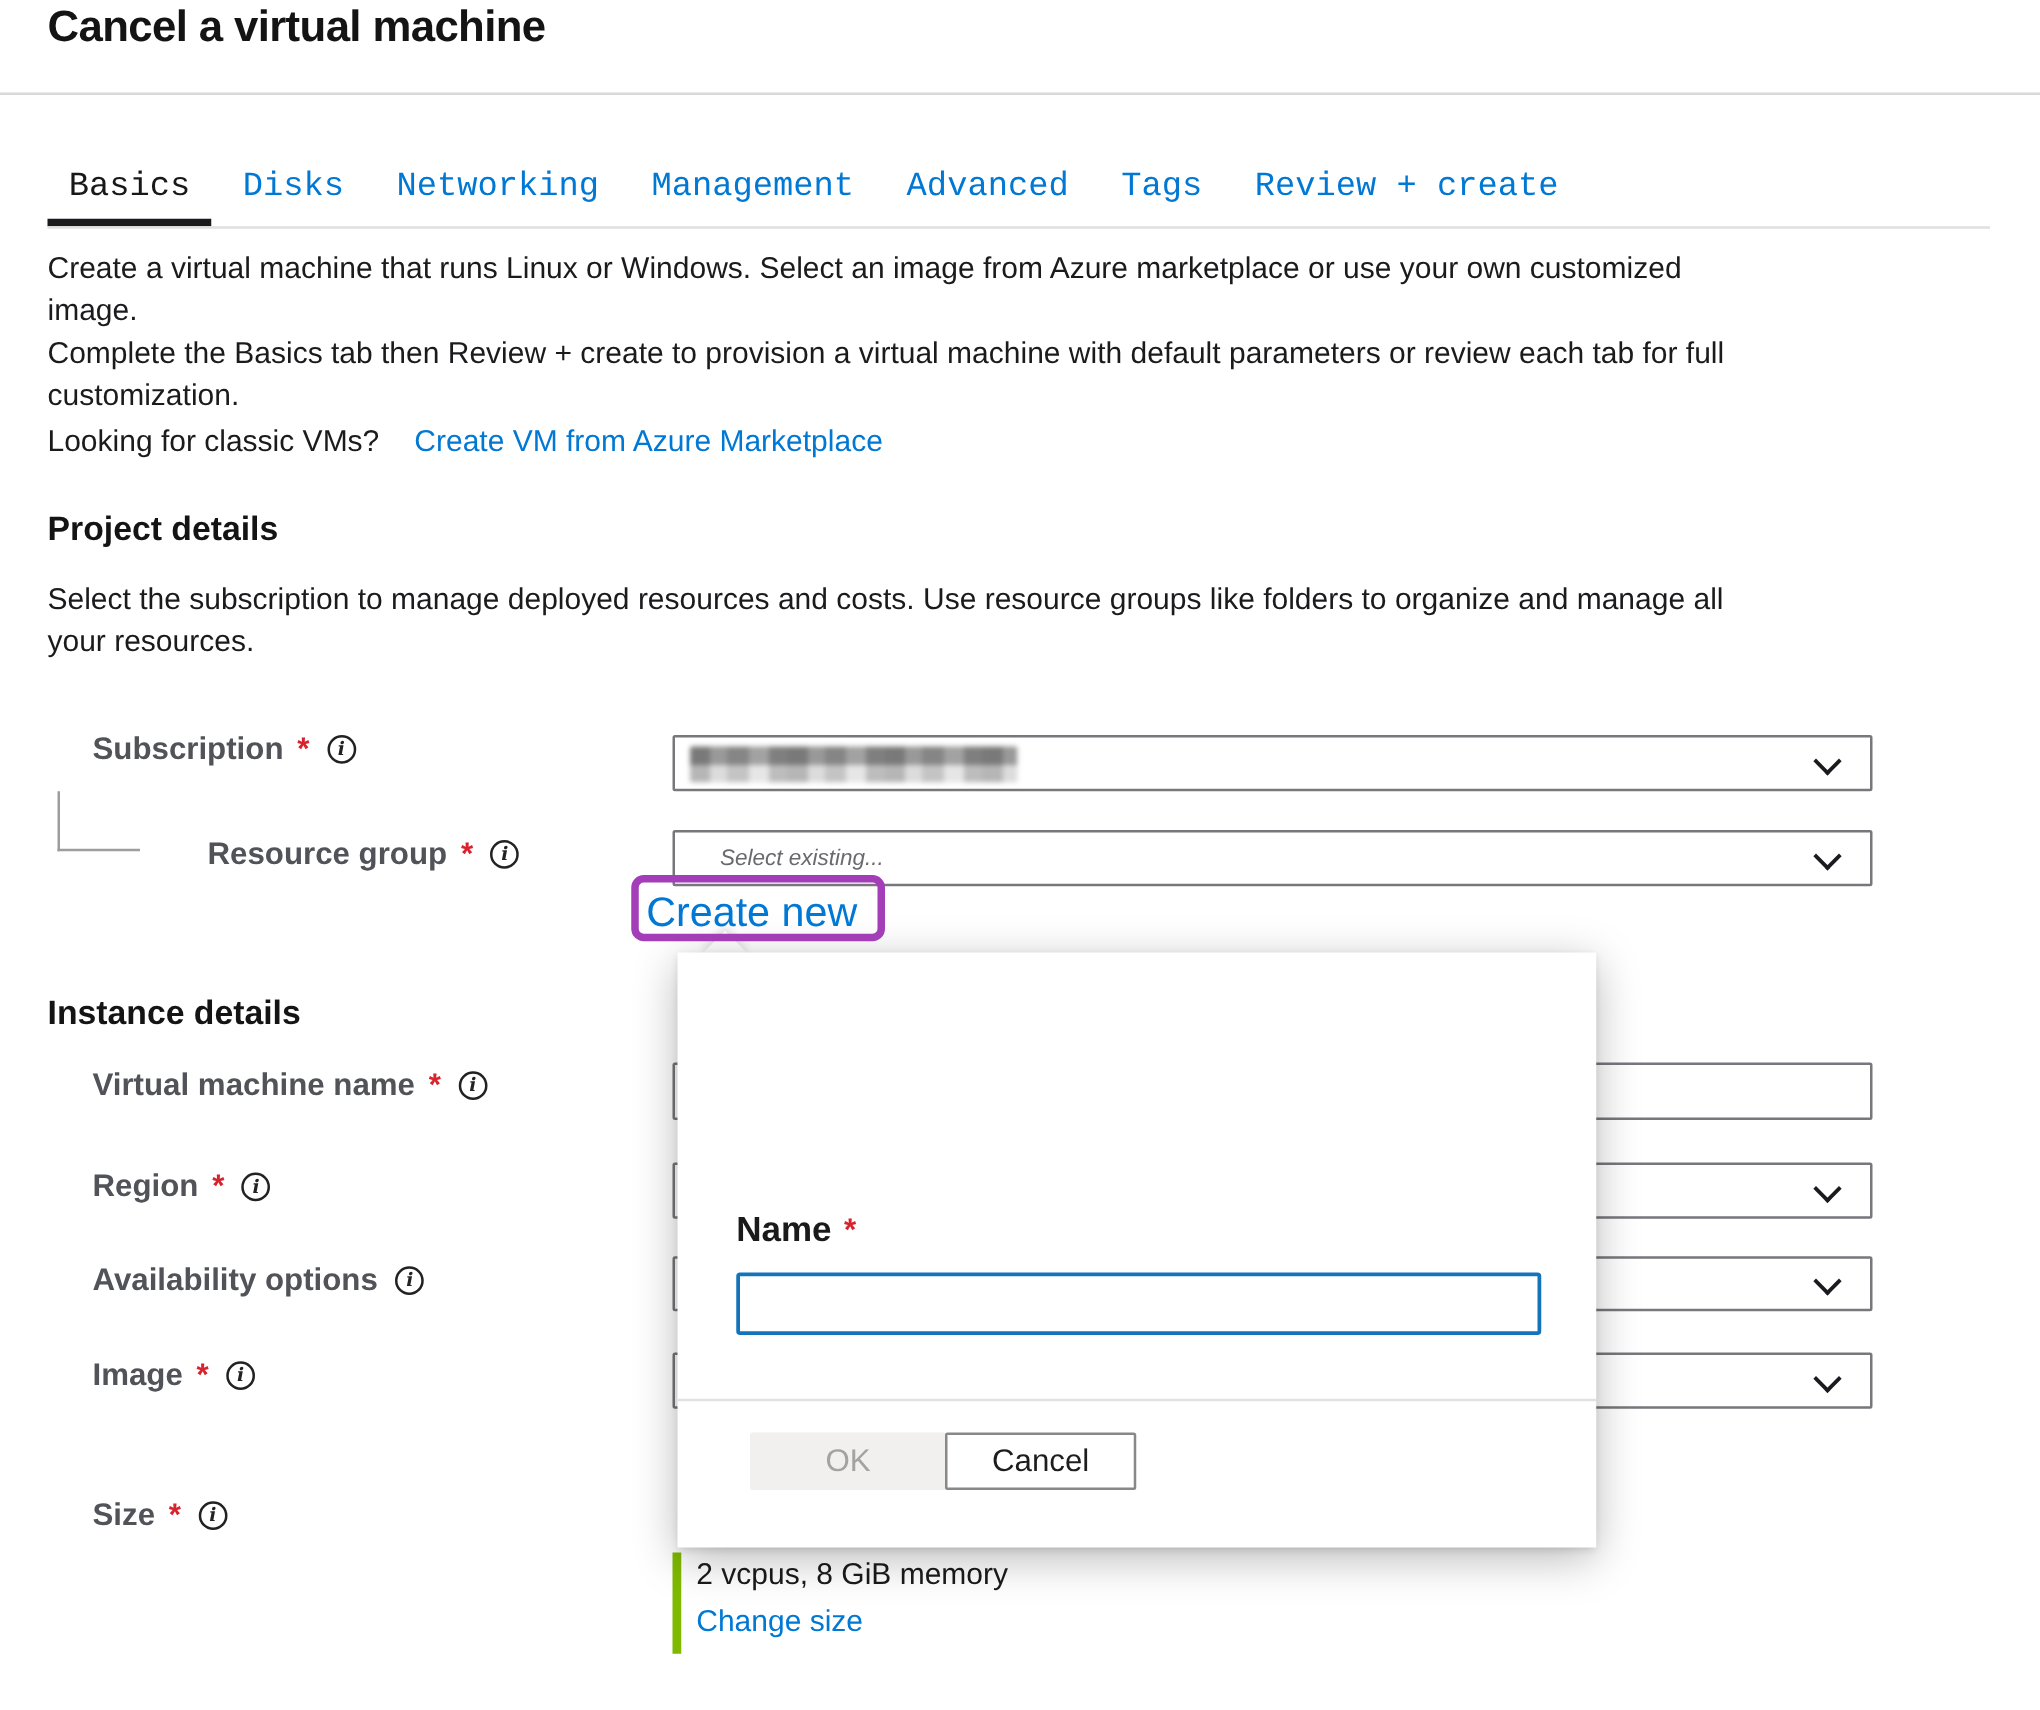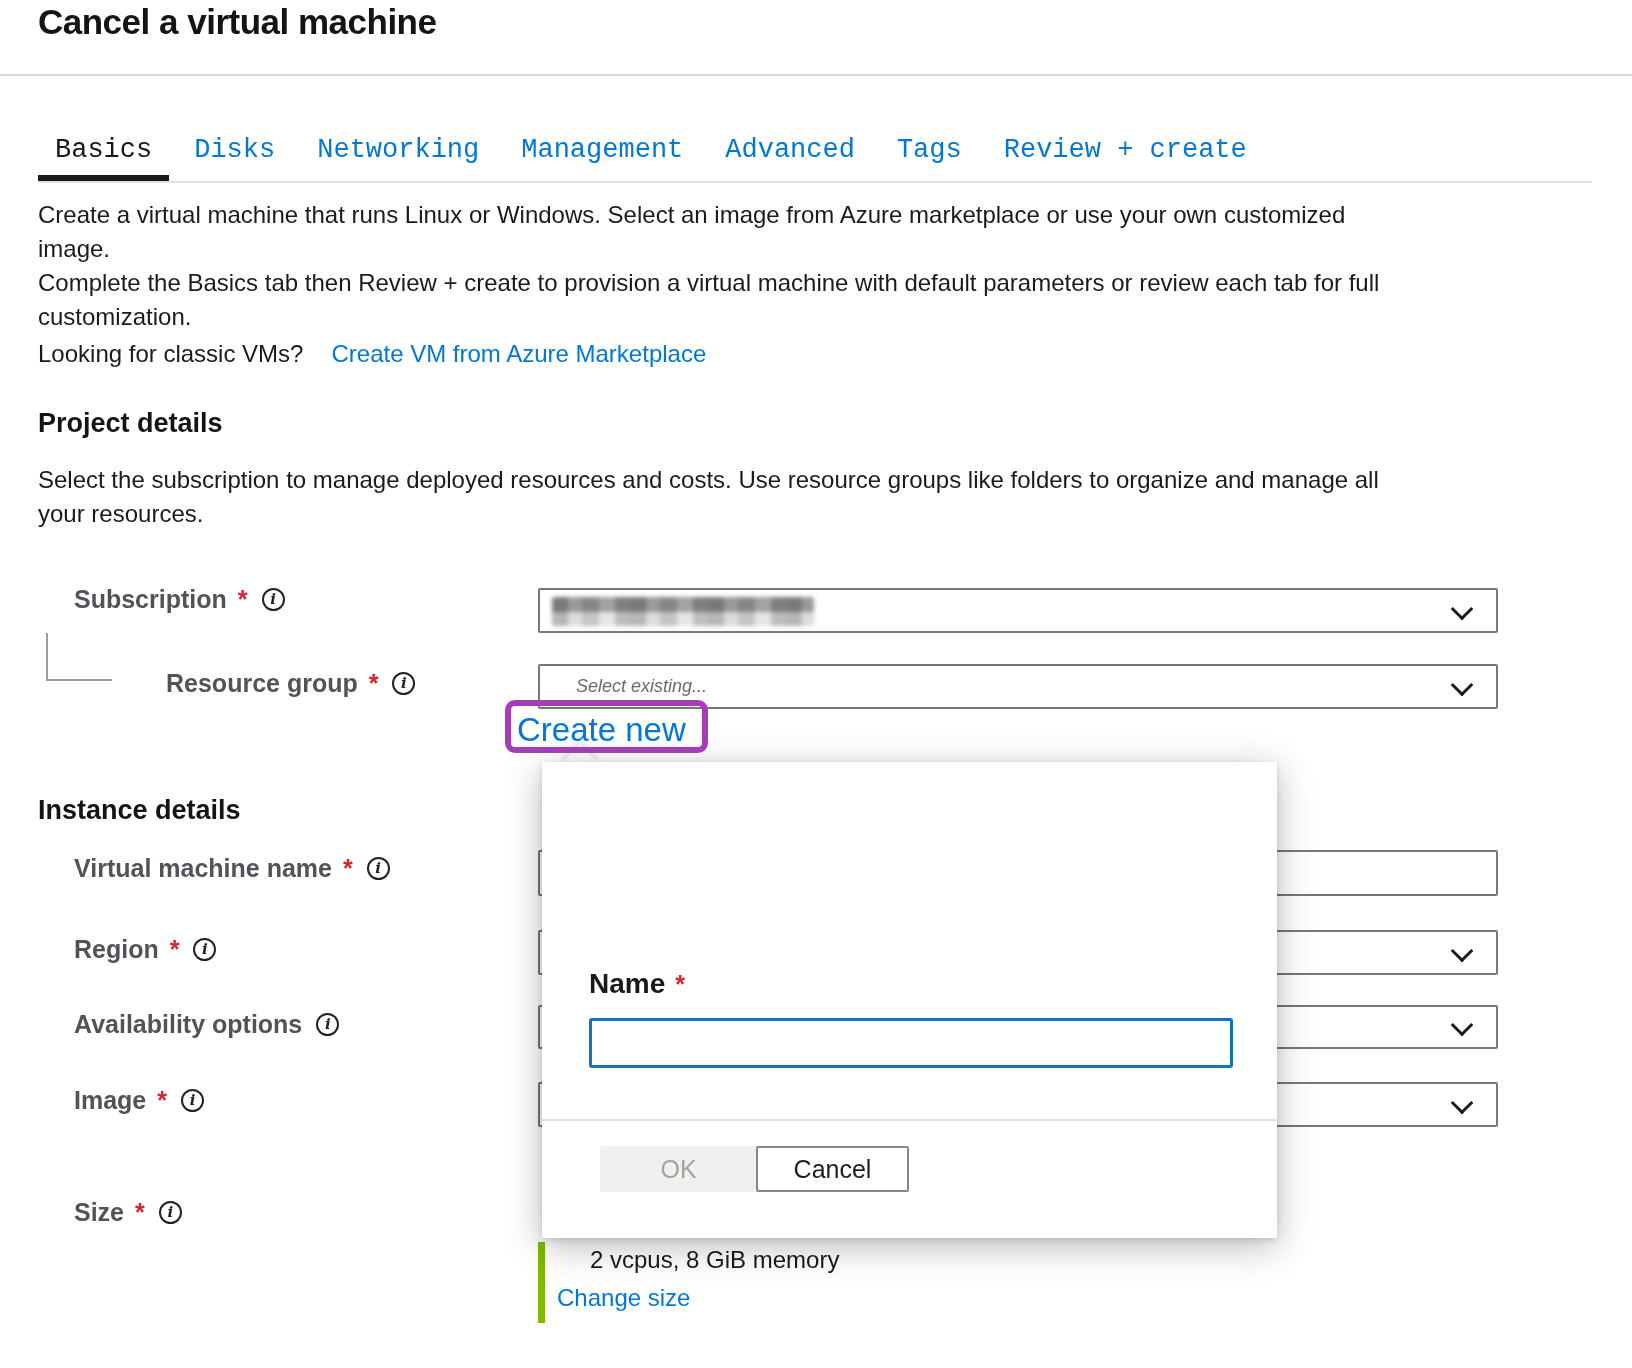--- a/index.html
+++ b/index.html
@@ -58,21 +58,21 @@
   .dialog-name-label{font-size:28px;font-weight:600;color:#1a1a1a;}
   .dialog-input{left:47px;top:256px;width:644px;height:50px;border:3px solid #1374bc;border-radius:3px;box-sizing:border-box;
     font-size:26px;padding:0 14px;outline:none;font-family:inherit;}
   .dialog-sep{left:0;right:0;top:357px;height:2px;background:#e1e1e1;}
   .btn{display:flex;align-items:center;justify-content:center;font-size:25px;border-radius:2px;box-sizing:border-box;cursor:pointer;font-family:inherit;}
   .btn-ok{left:58px;top:384px;width:157px;height:46px;background:#f1f0ef;color:#a5a29f;border:none;}
   .btn-cancel{left:214px;top:384px;width:153px;height:46px;background:#fff;color:#1d1d1d;border:2px solid #8a8886;}
 
   
   .size-bar{left:538px;top:1242px;width:7px;height:81px;background:#7fb900;}
-  .size-value{left:557px;top:1246px;font-size:24px;color:#1b1b1d;margin-left:33px;}
+  .size-value{left:557px;top:1246px;font-size:24px;color:#1b1b1d;}
   .change-size{left:557px;top:1284px;font-size:24px;}
 </style>
 </head>
 <body>
 
 <div class="screen">
 
   <div class="abs page-title">Cancel a virtual machine</div>
   <div class="abs header-divider"></div>
 

